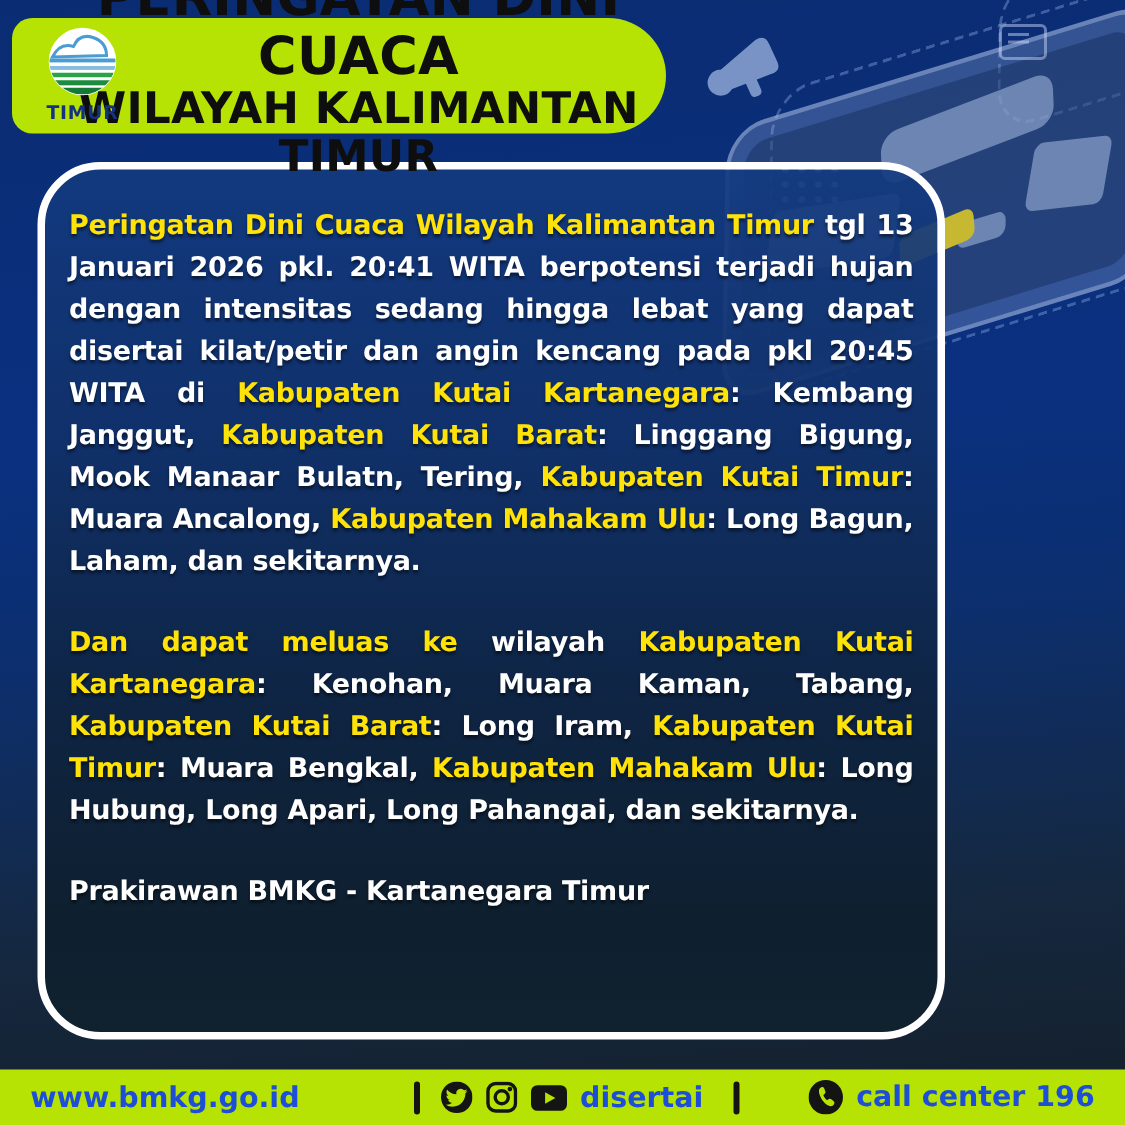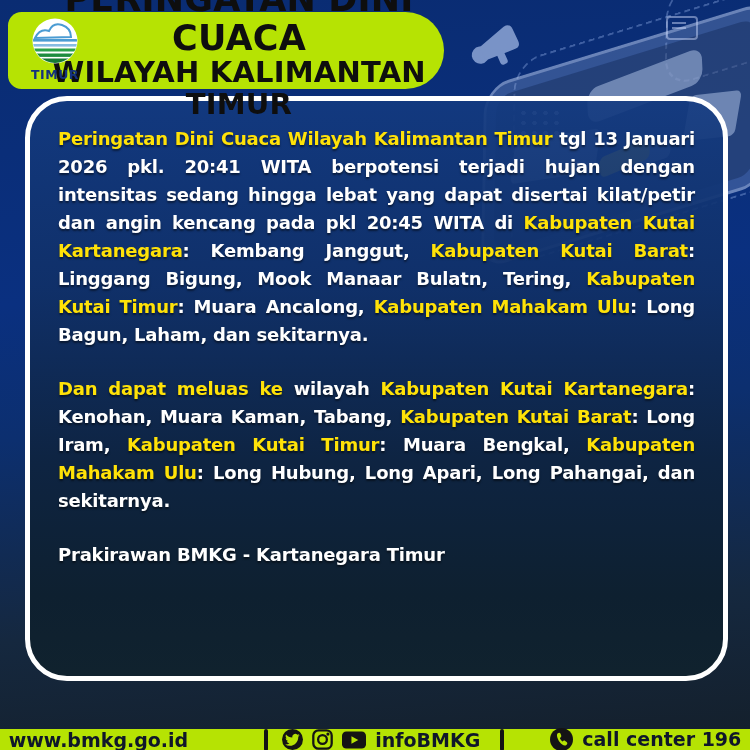--- a/index.html
+++ b/index.html
@@ -39,37 +39,37 @@
     background:#b6e303;border-radius:14px 40px 40px 14px;
     display:flex;align-items:center;
   }
   .logo{position:absolute;left:18px;top:5px;width:58px;text-align:center;}
   .logo-text{display:block;font-weight:bold;font-size:12.5px;color:#14327e;letter-spacing:.5px;margin-top:-2px;}
   .titles{width:100%;text-align:center;color:#0e0e0e;font-weight:bold;line-height:1.1;padding-left:26px;}
   .t1{font-size:35px;letter-spacing:.2px;}
   .t2{font-size:29px;letter-spacing:.2px;}
   
   .panel{
-    position:absolute;left:25px;top:96px;width:703px;height:585px;z-index:2;
+    position:absolute;left:25px;top:108px;width:605px;height:585px;z-index:2;
     box-sizing:border-box;border:5px solid #ffffff;border-radius:42px;
-    padding:24px 28px;
+    padding:24px 16px;
     background:linear-gradient(180deg,rgba(19,58,128,.90) 0%,rgba(16,48,104,.95) 32%,rgba(14,36,66,.98) 62%,rgba(14,32,48,1) 86%,rgba(16,34,46,1) 100%);
   }
   .para{
     margin:0 0 26px 0;font-weight:bold;font-size:18px;line-height:28px;letter-spacing:-.2px;
     color:#ffffff;text-shadow:0 2px 2px rgba(0,0,0,.5);
   }
   .justify{text-align:justify;}
   .seg-yellow{color:#ffe208;}
   .seg-white{color:#ffffff;}
   
   .footer{
-    position:absolute;left:0;bottom:0;width:750px;height:21px;z-index:3;
+    position:absolute;left:0;bottom:0;width:750px;height:37px;z-index:3;
     background:#b6e303;display:flex;align-items:center;justify-content:center;
-    color:#0f172a;font-weight:bold;font-size:19px;
+    color:#1d4ed8;font-weight:bold;font-size:19px;
   }
   .sep{width:4px;height:22px;background:#141414;border-radius:2px;}
   .sep1{margin:0 14px 0 76px;}
   .sep2{margin:0 46px 0 20px;}
   .social{display:flex;align-items:center;gap:9px;}
   .call{display:flex;align-items:flex-start;gap:9px;}
   .social svg,.call svg{display:block;}
 </style>
 </head>
 <body>
@@ -143,21 +143,21 @@
       </svg>
       <svg width="21" height="21" viewBox="0 0 24 24">
         <rect x="1.5" y="1.5" width="21" height="21" rx="6" fill="none" stroke="#141414" stroke-width="2.6"></rect>
         <circle cx="12" cy="12" r="5" fill="none" stroke="#141414" stroke-width="2.6"></circle>
         <circle cx="18.2" cy="5.8" r="1.8" fill="#141414"></circle>
       </svg>
       <svg width="24" height="18" viewBox="0 0 28 20">
         <rect x="0" y="0" width="28" height="20" rx="5" fill="#141414"></rect>
         <path d="M11 5.5 L19 10 L11 14.5 z" fill="#b6e303"></path>
       </svg>
-      <span>infoBMKG</span>
+      <span>disertai</span>
     </span>
     <span class="sep sep2"></span>
     <span class="call">
       <svg width="23" height="23" viewBox="0 0 24 24">
         <circle cx="12" cy="12" r="12" fill="#141414"></circle>
         <path d="M7.2 6.1 c1.2-1.2 2.4-1 3 .1 l.9 1.7 c.4.8.2 1.5-.4 2.1 l-.6.6 c.5 1.2 1.8 2.5 3.2 3.3 l.7-.7 c.6-.6 1.3-.7 2-.3 l1.7 1 c1.1.7 1.2 1.9.1 3 -1.6 1.6-4.6.7-7.3-2 -2.7-2.7-4.9-7.2-3.3-8.8 z" fill="#b6e303" transform="rotate(8 12 12)"></path>
       </svg>
       <span>call center 196</span>
     </span>
   </footer>

